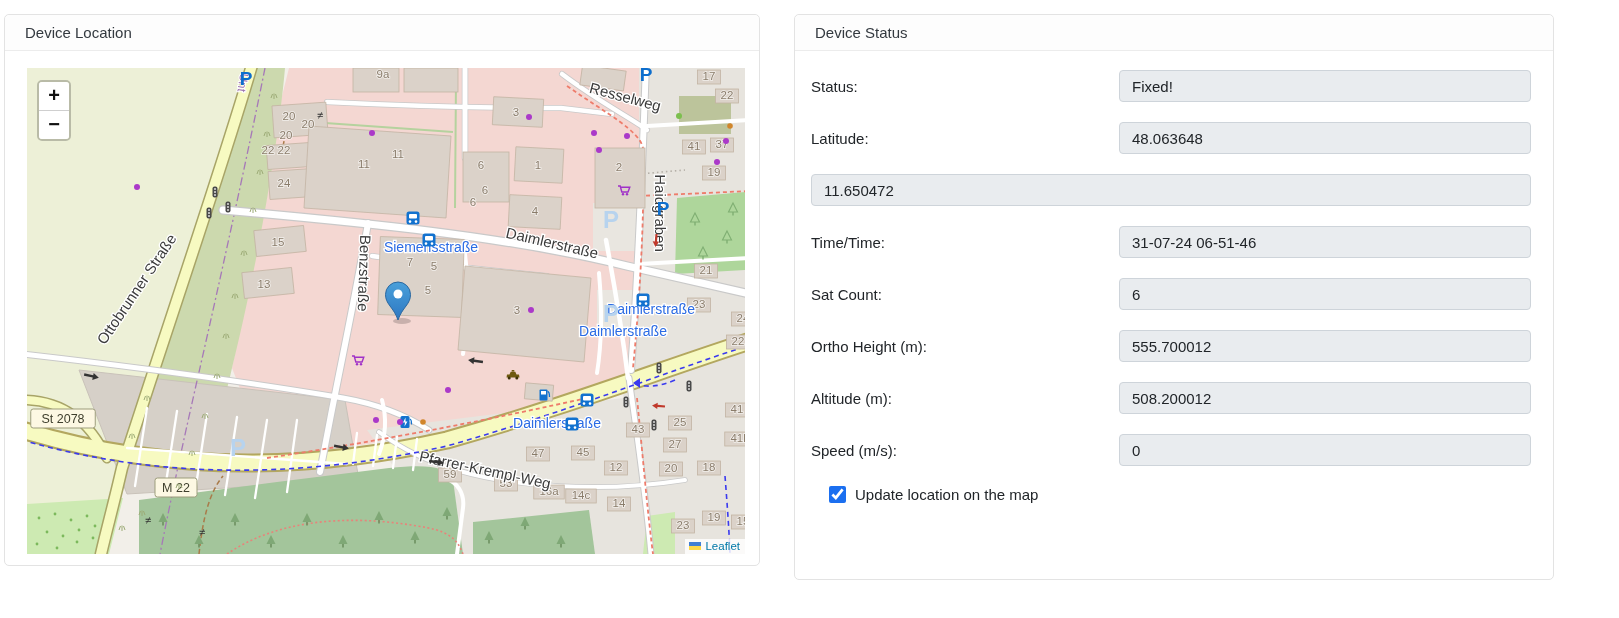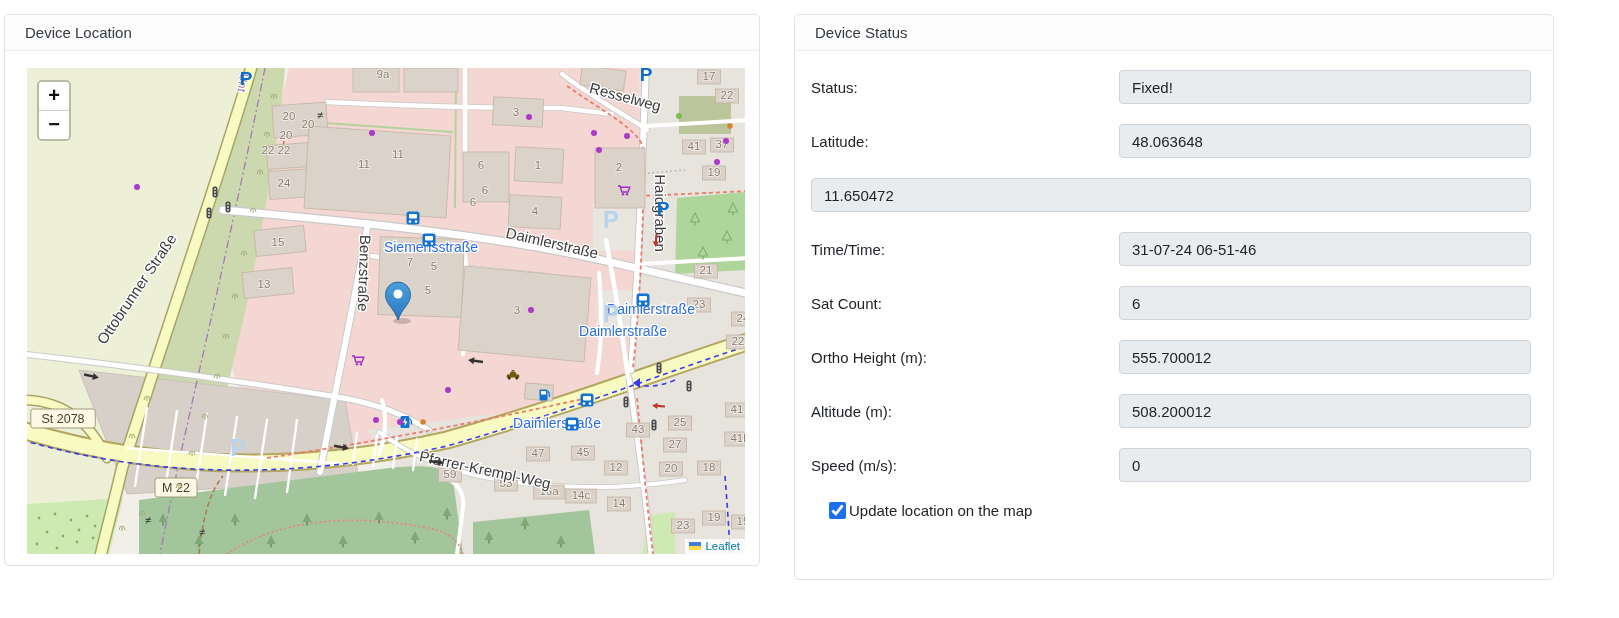--- a/index.html
+++ b/index.html
@@ -33,22 +33,22 @@
   .sht{font-size:12.5px;fill:#3f3f2d;text-anchor:middle;}
   .shr{fill:#fdf8e3;stroke:#9d9d7c;stroke-width:1;}
   .pbold{font-size:19px;font-weight:bold;fill:#0d6ecd;text-anchor:middle;}
   .plight{font-size:24px;font-weight:bold;fill:#b7d3ee;text-anchor:middle;}
   .zb{font-size:11px;fill:#333;text-anchor:middle;}
 
   
   .status-body{padding:19px 22px 0 16px;}
   .frow{display:flex;align-items:center;margin-bottom:20px;justify-content:center;}
   .frow label{width:308px;flex:0 0 308px;font-size:15px;color:#212529;}
-  .frow input{flex:1;height:32px;box-sizing:border-box;background:#e9ecef;border:1px solid #ced4da;border-radius:4px;font-size:15px;color:#212529;padding:16px 12px;font-family:"Liberation Sans",sans-serif;outline:none;}
-  .cbrow{display:flex;align-items:center;gap:3px;padding-left:18px;margin-top:2px;}
+  .frow input{flex:1;height:32px;box-sizing:border-box;background:#e9ecef;border:1px solid #ced4da;border-radius:4px;font-size:15px;color:#212529;padding:0 12px;font-family:"Liberation Sans",sans-serif;outline:none;}
+  .cbrow{display:flex;align-items:center;gap:9px;padding-left:18px;margin-top:2px;}
   .cbrow input{width:17px;height:17px;accent-color:#1b6ff0;margin:0;}
   .cbrow label{font-size:15px;color:#212529;}
 </style>
 </head>
 <body>
 
 <div class="card" id="loc-card">
   <div class="card-header">Device Location</div>
 
   <div class="map-wrap">

